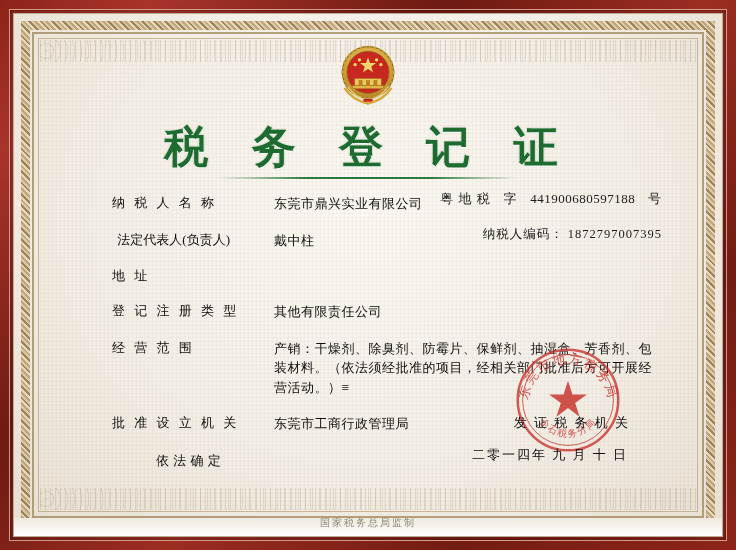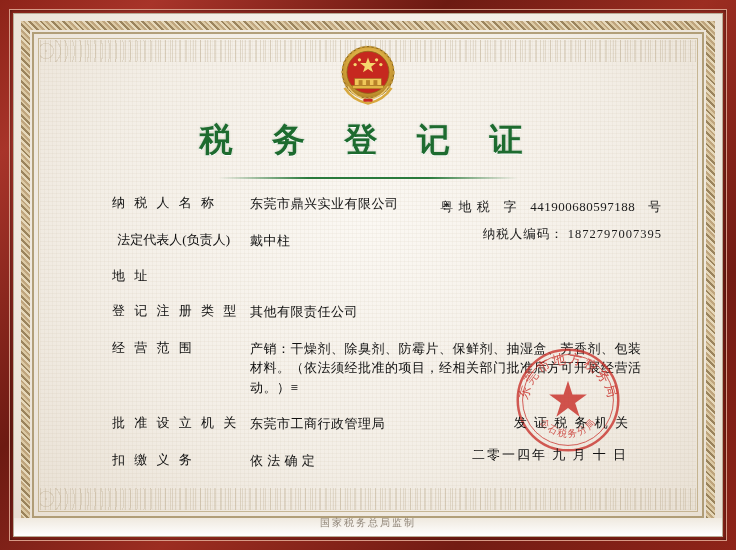--- a/index.html
+++ b/index.html
@@ -105,41 +105,41 @@
     height: 78px;
   }
 
   
   #certificate-title {
     position: absolute;
     top: 104px;
     left: 0;
     right: 0;
     text-align: center;
-    font-size: 33px;
+    font-size: 44px;
     letter-spacing: 14px;
     font-weight: bold;
     color: #1d6b2f;
     text-shadow: 0 1px 0 #ffffff, 0 0 2px rgba(20,90,40,0.4);
     font-family: "DejaVu Serif", "Liberation Serif", serif;
   }
   #title-underline {
     position: absolute;
     top: 163px;
     left: 50%;
     transform: translateX(-50%);
     width: 300px;
     height: 2px;
     background: linear-gradient(90deg, rgba(30,100,50,0) 0%, #2a7a3c 30%, #2a7a3c 70%, rgba(30,100,50,0) 100%);
   }
 
   
   #serial-row {
     position: absolute;
-    top: 184px;
+    top: 176px;
     right: 60px;
     font-size: 13px;
     color: #1c1c1c;
     letter-spacing: 1px;
     white-space: nowrap;
   }
   #serial-row .serial-num {
     font-family: "Liberation Serif", serif;
     letter-spacing: 0.5px;
   }
@@ -159,35 +159,35 @@
     left: 98px;
     top: 180px;
     width: 540px;
   }
   .field-row {
     display: flex;
     align-items: flex-start;
     margin-bottom: 17px;
     font-size: 13px;
     color: #101010;
-    gap: 20px;
   }
   .field-label {
     width: 118px;
     flex: 0 0 118px;
     letter-spacing: 3px;
     white-space: nowrap;
     color: #101010;
   }
   .field-label.tight { letter-spacing: 0px; text-align: right; }
   .field-value {
     flex: 1 1 auto;
     line-height: 1.5;
     letter-spacing: 0.5px;
     color: #101010;
+    margin-left: 44px;
   }
   #row-scope .field-value { max-width: 400px; }
 
   
   #official-seal {
     position: absolute;
     right: 96px;
     bottom: 78px;
     width: 116px;
     height: 116px;
@@ -310,21 +310,20 @@
       </div>
       <div class="field-row" id="row-scope">
         <div class="field-label">经 营 范 围</div>
         <div class="field-value">产销：干燥剂、除臭剂、防霉片、保鲜剂、抽湿盒、芳香剂、包装材料。（依法须经批准的项目，经相关部门批准后方可开展经营活动。）≡</div>
       </div>
       <div class="field-row">
         <div class="field-label">批 准 设 立 机 关</div>
         <div class="field-value">东莞市工商行政管理局</div>
       </div>
       <div class="field-row">
-        <div class="field-label">扣 缴 义 务</div>
         <div class="field-value">依 法 确 定</div>
       </div>
     </div>
 
     <svg id="official-seal" viewBox="0 0 120 120">
       <g opacity="0.78" fill="none" stroke="#c8302a" stroke-width="2.6">
         <circle cx="60" cy="60" r="52"></circle>
         <circle cx="60" cy="60" r="47" stroke-width="1"></circle>
       </g>
       <path id="sealTopPath" d="M 18 64 A 42 42 0 0 1 102 64" fill="none"></path>

